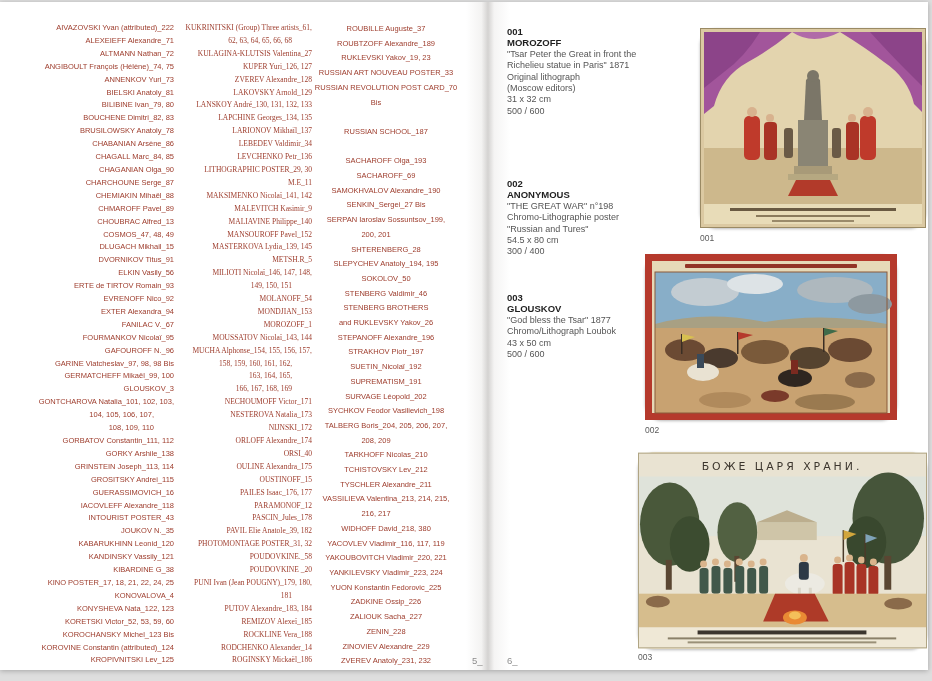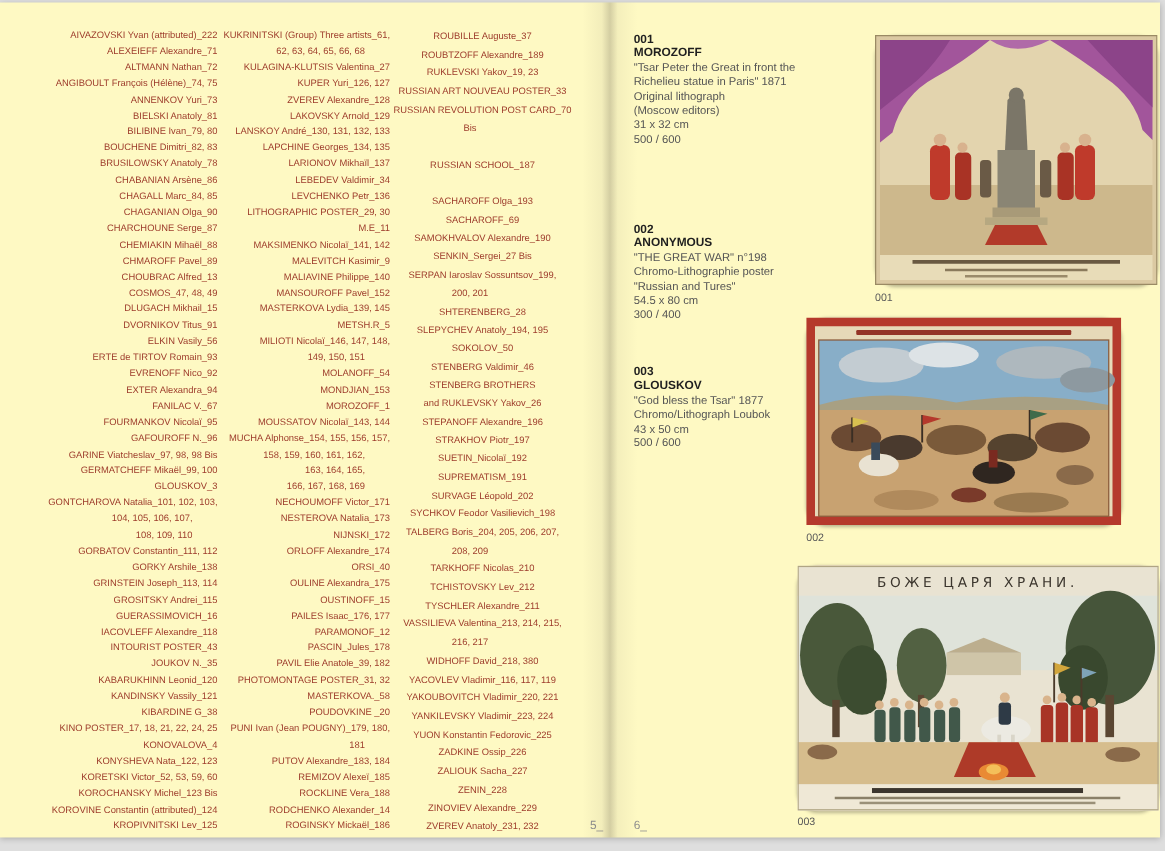--- a/index.html
+++ b/index.html
@@ -5,39 +5,39 @@
   * { margin:0; padding:0; box-sizing:border-box; }
   html,body { width:932px; height:681px; }
   body {
     background:#dedede;
     font-family:"Liberation Sans", sans-serif;
     position:relative;
     overflow:hidden;
   }
   .spread {
     position:absolute; left:0; top:2px; width:928px; height:668px;
-    background:#fef9c3;
+    background:#ffffff;
     box-shadow:0 1px 5px rgba(0,0,0,.25);
   }
   .page-left  { position:absolute; left:0;    top:0; width:487px; height:100%; }
   .page-right { position:absolute; left:487px;top:0; width:441px; height:100%; }
   .fold {
     position:absolute; left:466px; top:0; width:44px; height:100%;
     background:linear-gradient(90deg, rgba(0,0,0,0) 0%, rgba(110,100,90,.08) 35%,
       rgba(60,52,46,.22) 50%, rgba(110,100,90,.07) 64%, rgba(0,0,0,0) 100%);
     pointer-events:none;
   }
   
   .index-col {
     position:absolute; top:20px;
     color:#9d3b2b; font-size:7.5px; line-height:12.9px;
     text-align:right;
   }
   .col1 { left:14px;  width:160px; }
-  .col2 { left:162px; width:150px; }
+  .col2 { left:162px; width:150px;font-family:Liberation Serif, serif; }
   .col3 { left:310px; width:152px; line-height:14.7px;text-align:center; }
   .index-col .line { white-space:nowrap; }
   .index-col .line.cont  { padding-right:20px; }
   .index-col .line.blank { height:14.7px; }
   
   .lot {
     position:absolute; left:20px; width:138px;
     color:#555; font-size:9px; line-height:11.4px;
   }
   .lot1 { top:24px; } .lot2 { top:176px; } .lot3 { top:290px; }
@@ -151,21 +151,21 @@
         <div class="line">NIJNSKI_172</div>
         <div class="line">ORLOFF Alexandre_174</div>
         <div class="line">ORSI_40</div>
         <div class="line">OULINE Alexandra_175</div>
         <div class="line">OUSTINOFF_15</div>
         <div class="line">PAILES Isaac_176, 177</div>
         <div class="line">PARAMONOF_12</div>
         <div class="line">PASCIN_Jules_178</div>
         <div class="line">PAVIL Elie Anatole_39, 182</div>
         <div class="line">PHOTOMONTAGE POSTER_31, 32</div>
-        <div class="line">MASTERKOVA._58</div>
+        <div class="line">POUDOVKINE._58</div>
         <div class="line">POUDOVKINE _20</div>
         <div class="line">PUNI Ivan (Jean POUGNY)_179, 180,</div>
         <div class="line cont">181</div>
         <div class="line">PUTOV Alexandre_183, 184</div>
         <div class="line">REMIZOV Alexeï_185</div>
         <div class="line">ROCKLINE Vera_188</div>
         <div class="line">RODCHENKO Alexander_14</div>
         <div class="line">ROGINSKY Mickaël_186</div>
       </div>
     <div class="index-col col3">

